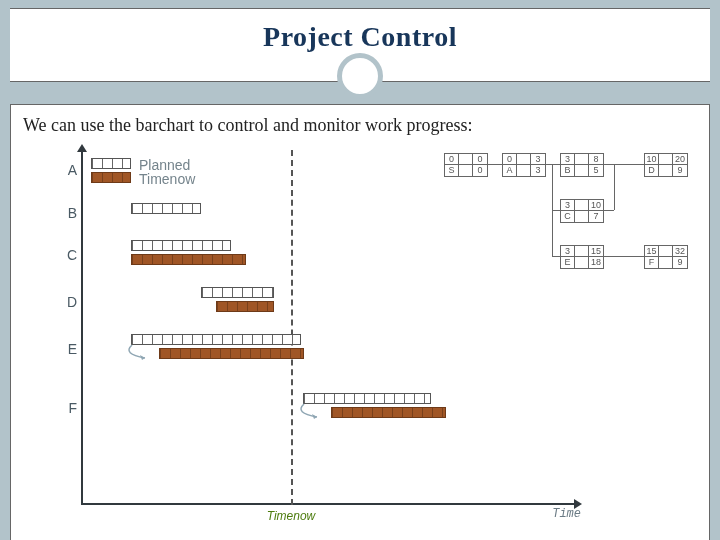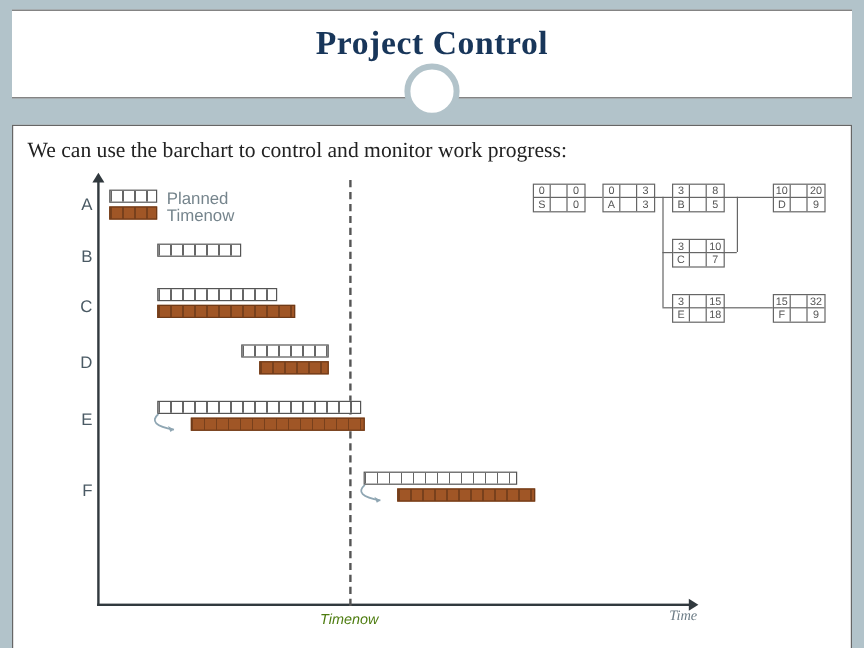--- a/index.html
+++ b/index.html
@@ -85,21 +85,21 @@
     content: "";
     position: absolute;
     right: -6px; top: -4px;
     border-top: 5px solid transparent;
     border-bottom: 5px solid transparent;
     border-left: 8px solid #31393e;
   }
   .time-label {
     position: absolute;
     right: -20px; bottom: -16px;
-    font-family: Liberation Serif, serif;
+    font-family: Liberation Mono, monospace;
     font-size: 12px;
     color: #6b7b85;
     font-style: italic;
   }
   .timenow-line {
     position: absolute;
     top: 0; bottom: 0;
     border-left: 2px dashed #555;
   }
   .timenow-label {

